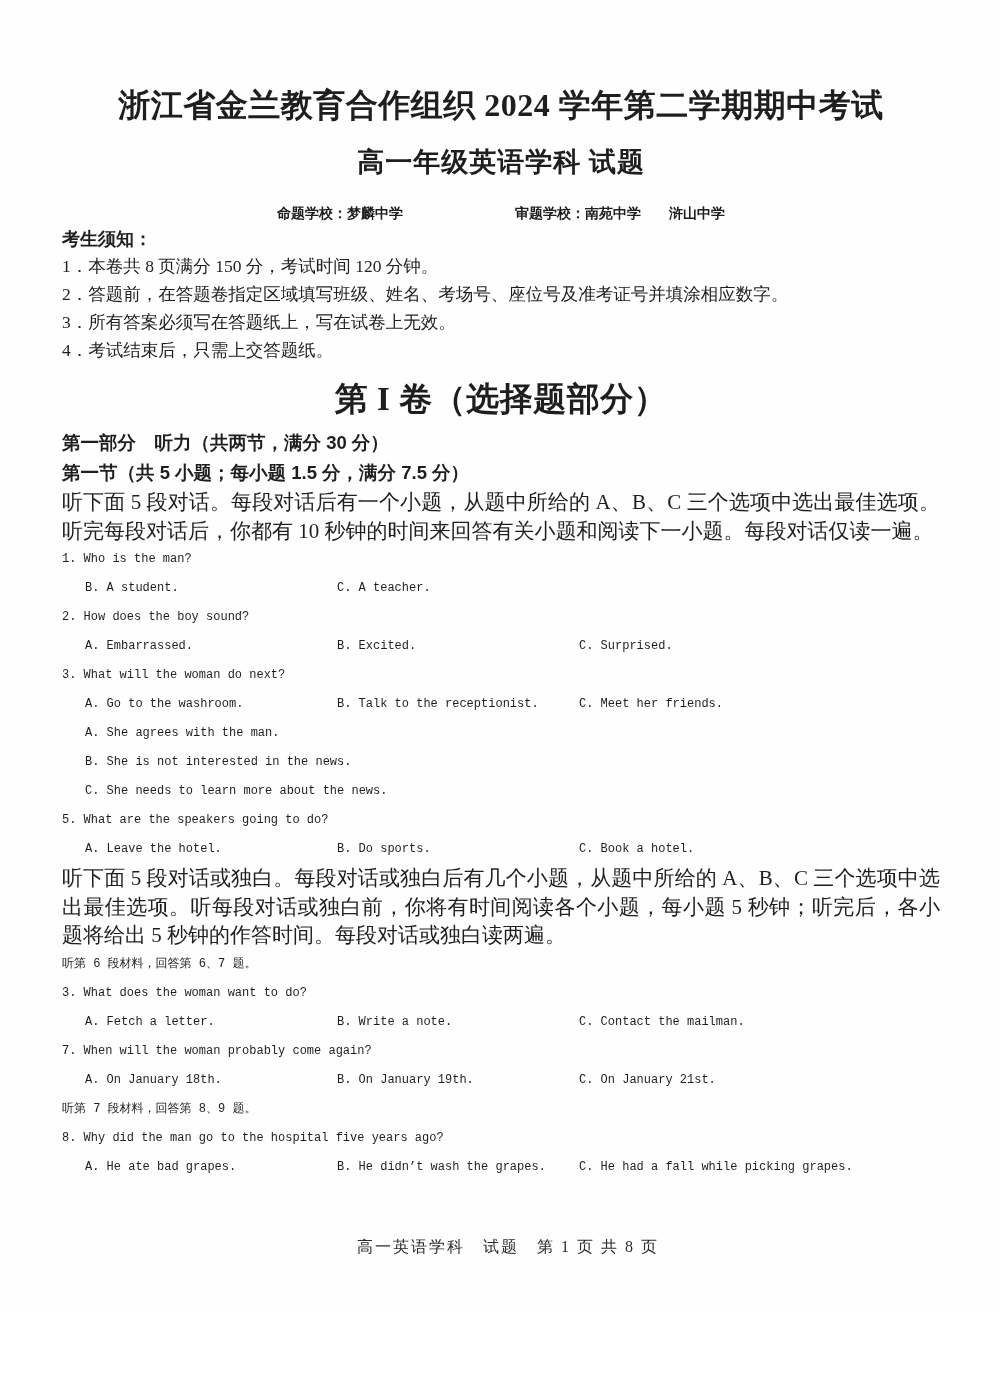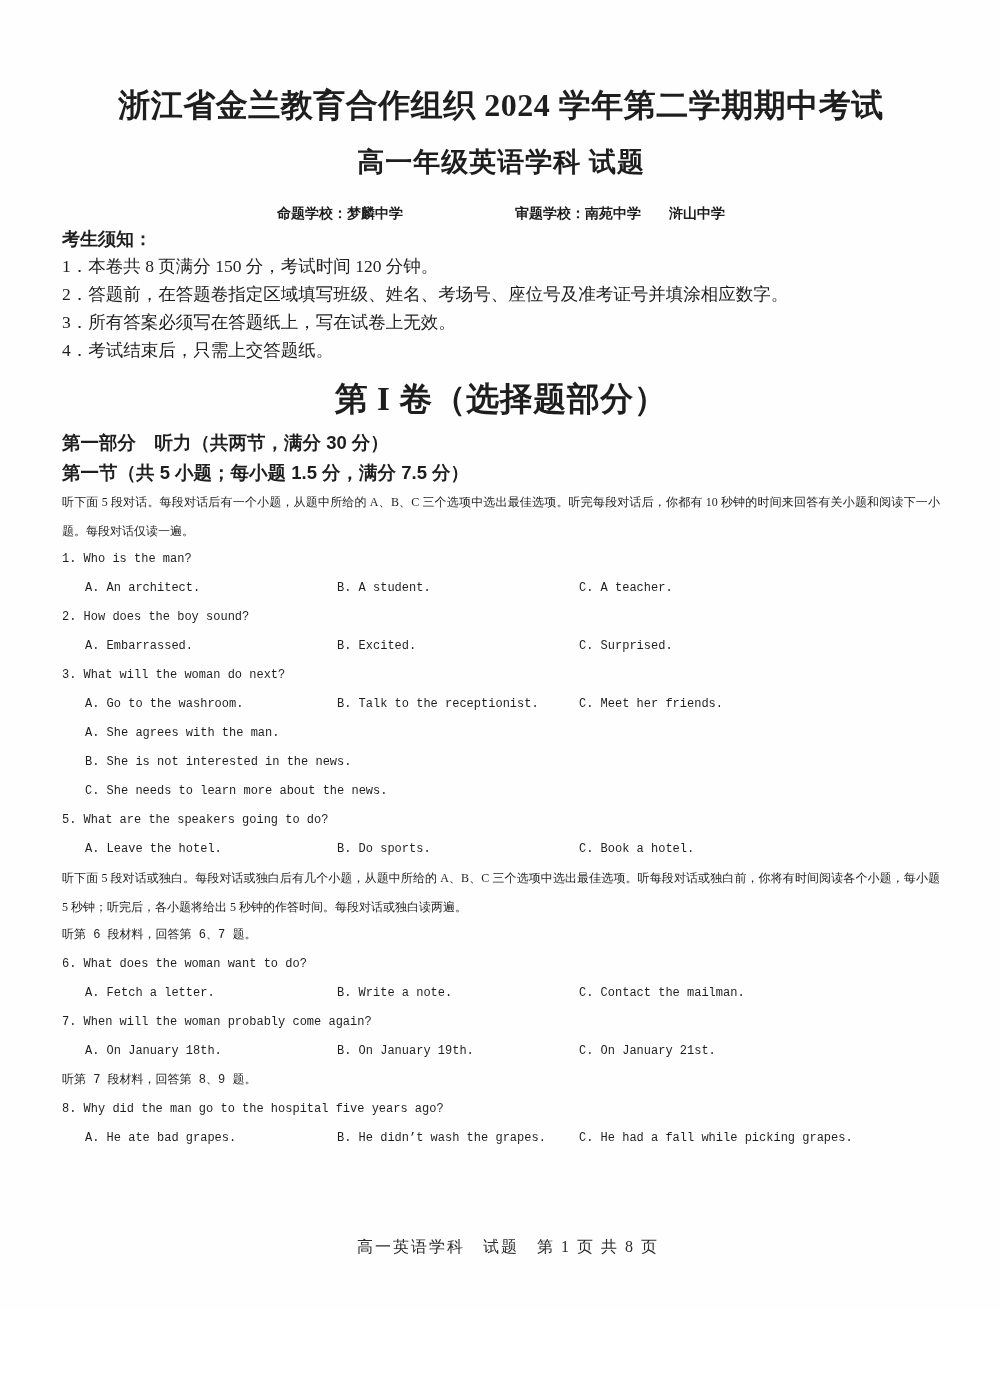--- a/index.html
+++ b/index.html
@@ -81,21 +81,21 @@
   .part-heading, .section-heading {
     font-family: "Liberation Sans", "DejaVu Sans", sans-serif;
     font-weight: bold;
     font-size: 18.5px;
     line-height: 30px;
   }
   .part-heading { margin-top: 12px; }
   .section-heading { }
 
   .instructions {
-    font-size: 12px;
+    font-size: 21px;
     line-height: 28.5px;
     text-align: justify;
   }
 
   
   .qarea { font-size: 12px; font-family: Liberation Mono, monospace; }
   .stem { line-height: 29px; }
   .options-row {
     display: grid;
     grid-template-columns: 252px 242px auto;
@@ -149,21 +149,20 @@
     <div class="part-heading">第一部分　听力（共两节，满分 30 分）</div>
 
     <div class="section-heading">第一节（共 5 小题；每小题 1.5 分，满分 7.5 分）</div>
     <div class="instructions">听下面 5 段对话。每段对话后有一个小题，从题中所给的 A、B、C 三个选项中选出最佳选项。听完每段对话后，你都有 10 秒钟的时间来回答有关小题和阅读下一小题。每段对话仅读一遍。</div>
 
     <div class="qarea">
 
       <div class="question">
         <div class="stem">1. Who is the man?</div>
         <div class="options-row">
-          <span class="opt">A. An architect.</span>
           <span class="opt">B. A student.</span>
           <span class="opt">C. A teacher.</span>
         </div>
       </div>
 
       <div class="question">
         <div class="stem">2. How does the boy sound?</div>
         <div class="options-row">
           <span class="opt">A. Embarrassed.</span>
           <span class="opt">B. Excited.</span>
@@ -195,21 +194,21 @@
         </div>
       </div>
     </div>
 
     <div class="instructions">听下面 5 段对话或独白。每段对话或独白后有几个小题，从题中所给的 A、B、C 三个选项中选出最佳选项。听每段对话或独白前，你将有时间阅读各个小题，每小题 5 秒钟；听完后，各小题将给出 5 秒钟的作答时间。每段对话或独白读两遍。</div>
 
     <div class="qarea">
       <div class="material">听第 6 段材料，回答第 6、7 题。</div>
 
       <div class="question">
-        <div class="stem">6. What does the woman want to do?</div>
+        <div class="stem">3. What does the woman want to do?</div>
         <div class="options-row">
           <span class="opt">A. Fetch a letter.</span>
           <span class="opt">B. Write a note.</span>
           <span class="opt">C. Contact the mailman.</span>
         </div>
       </div>
 
       <div class="question">
         <div class="stem">7. When will the woman probably come again?</div>
         <div class="options-row">

